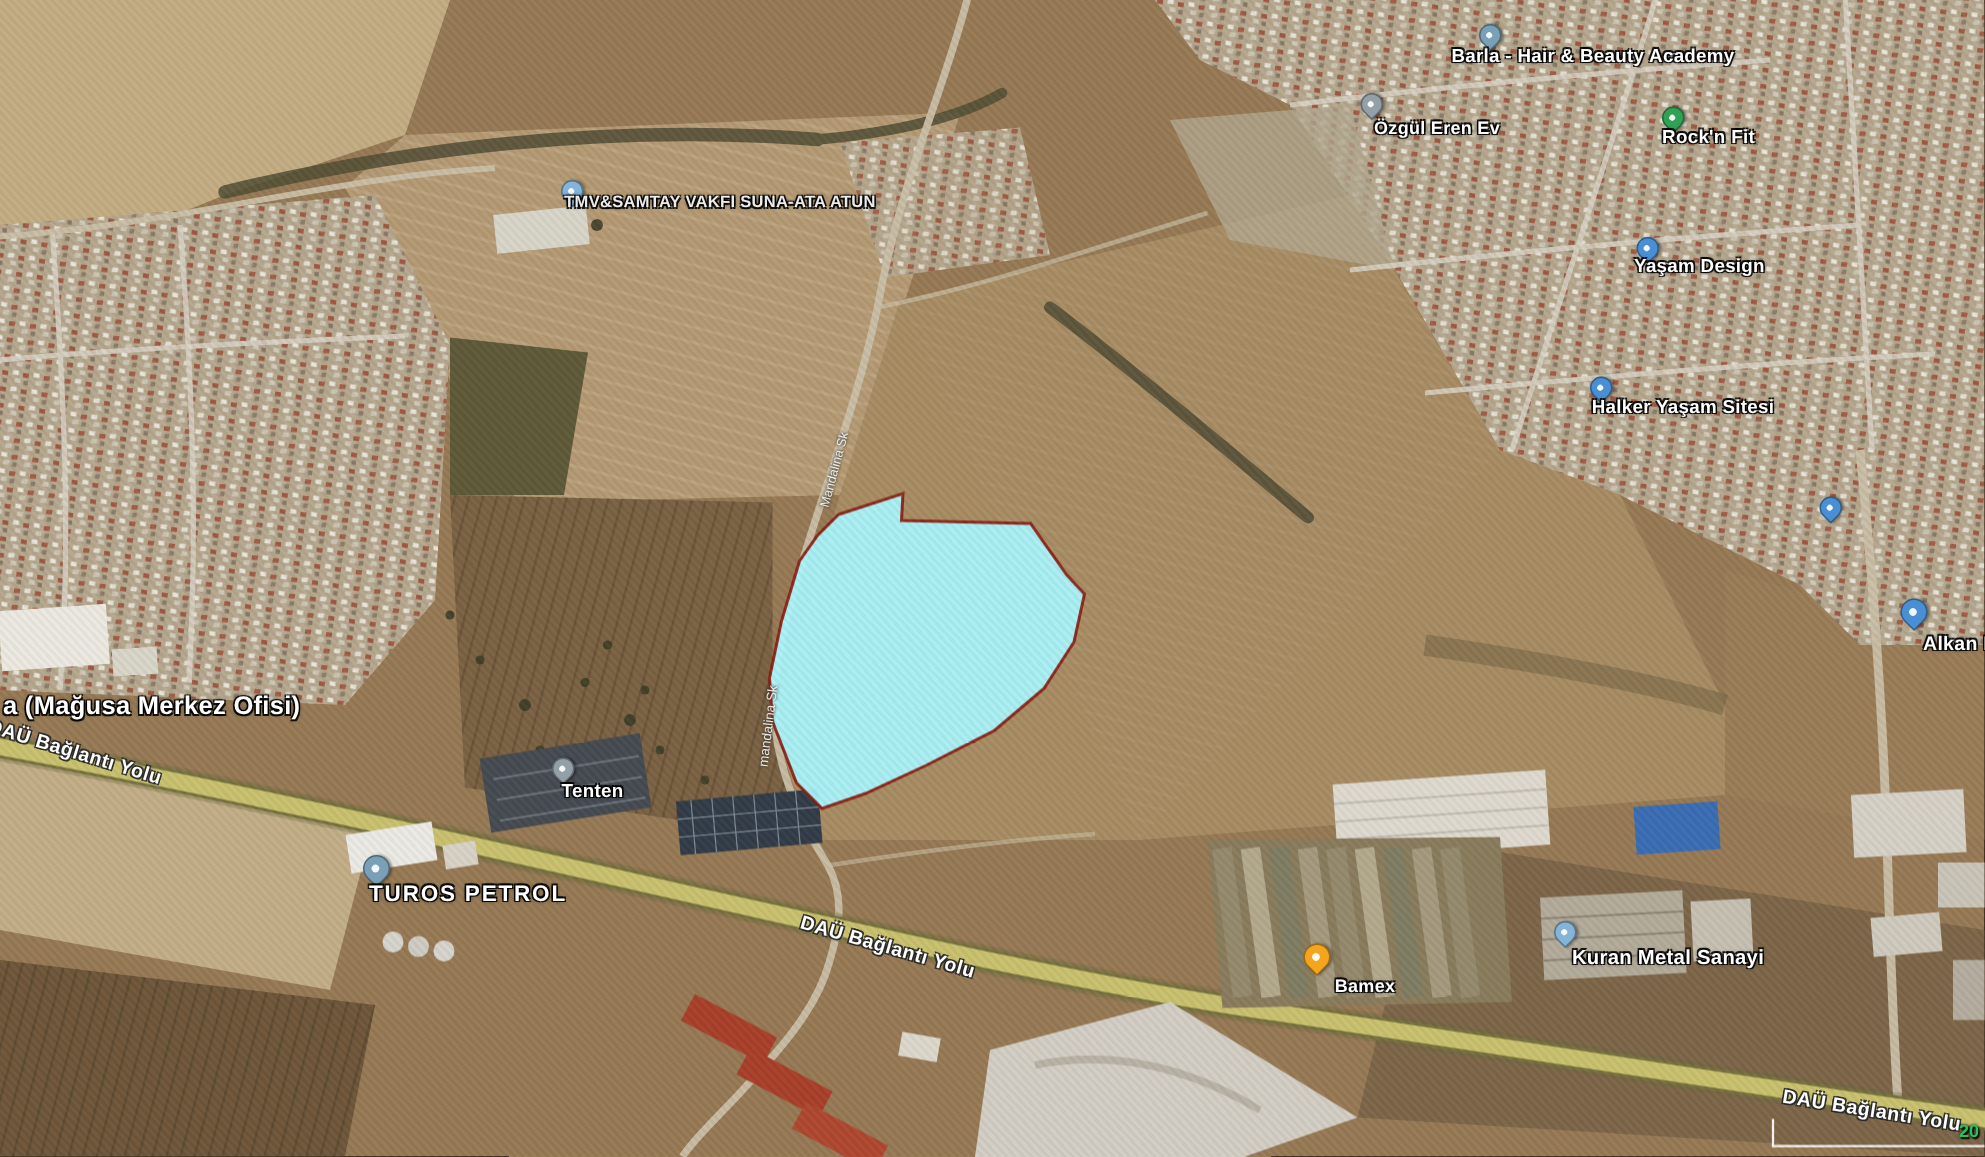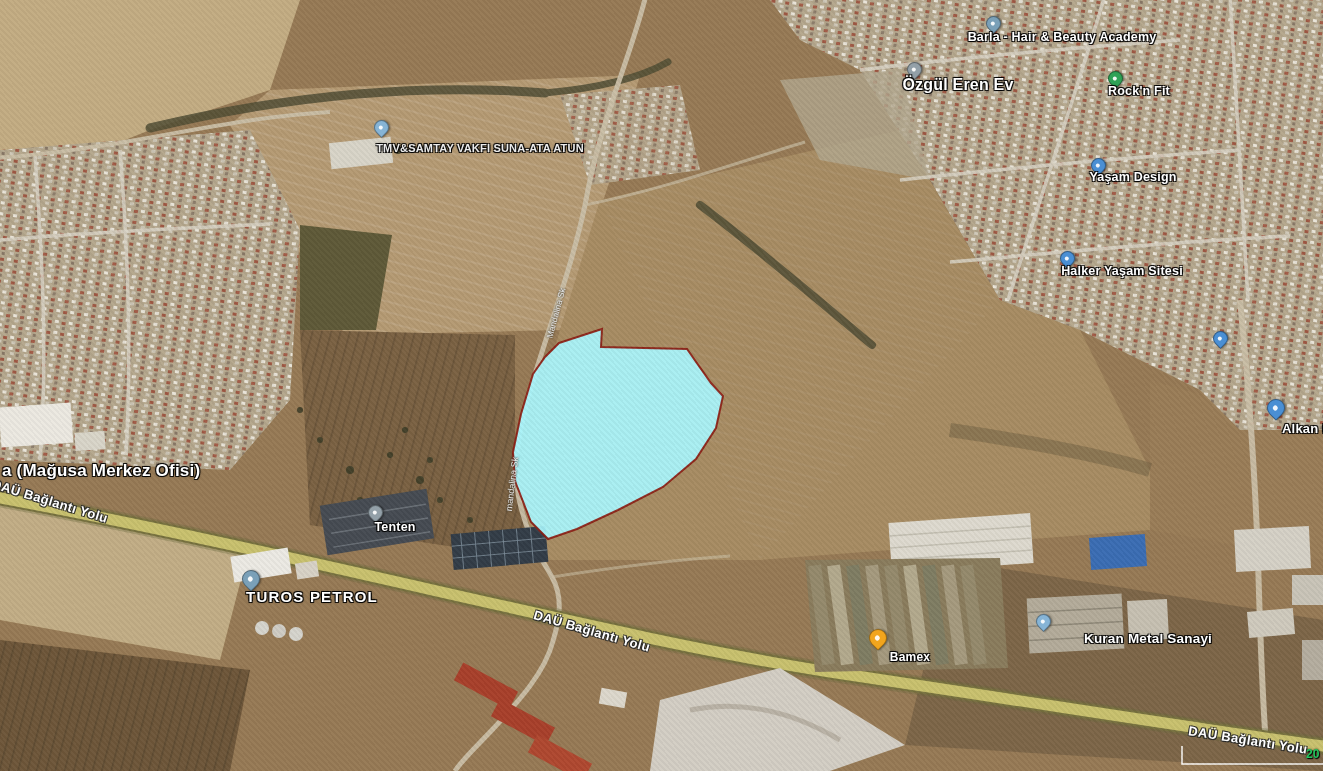--- a/index.html
+++ b/index.html
@@ -15,31 +15,31 @@
     text-shadow:-1px -1px 0 rgba(0,0,0,.85),1px -1px 0 rgba(0,0,0,.85),
                 -1px 1px 0 rgba(0,0,0,.85),1px 1px 0 rgba(0,0,0,.85),0 0 3px rgba(0,0,0,.7);}
   .rlabel{position:absolute;transform:translate(-50%,-50%);white-space:nowrap;
     color:#fff;font-size:13px;font-weight:700;letter-spacing:.4px;
     text-shadow:-1px -1px 0 rgba(40,40,40,.9),1px -1px 0 rgba(40,40,40,.9),
                 -1px 1px 0 rgba(40,40,40,.9),1px 1px 0 rgba(40,40,40,.9);}
   .slabel{position:absolute;transform-origin:center;white-space:nowrap;
     color:#efefef;font-size:9px;font-weight:400;opacity:.95;
     text-shadow:0 0 2px rgba(60,55,45,.9),0 0 2px rgba(60,55,45,.9);}
   .t-barla{left:1062px;top:37px;}
-  .t-ozgul{left:958px;top:85px;font-size:16px;}
+  .t-ozgul{left:958px;top:85px;font-size:12px;}
   .t-rocknfit{left:1139px;top:91px;}
   .t-unver{left:1133px;top:177px;}
   .t-halker{left:1122px;top:271px;}
   .t-alkan{left:1282px;top:421px;transform:none;font-size:13px;}
-  .t-tmv{left:480px;top:148px;font-size:11px;font-weight:600;color:#ececec;}
+  .t-tmv{left:480px;top:135px;font-size:11px;font-weight:600;color:#ececec;}
   .t-magusa{left:2px;top:461px;transform:none;font-size:17px;}
   .t-turos{left:312px;top:596px;font-size:15px;letter-spacing:1.2px;font-weight:600;text-align:center;}
   .t-tenten{left:395px;top:527px;}
   .t-bamex{left:910px;top:657px;font-size:12px;}
-  .t-kuran{left:1112px;top:638px;font-size:13.5px;margin-left:36px;}
+  .t-kuran{left:1112px;top:638px;font-size:13.5px;}
   .t-roadleft{left:50px;top:501px;transform:translate(-50%,-50%) rotate(17deg);}
   .t-roadcenter{left:592px;top:631px;transform:translate(-50%,-50%) rotate(16deg);}
   .t-roadright{left:1248px;top:740px;transform:translate(-50%,-50%) rotate(9deg);}
   .t-stupper{left:556px;top:313px;transform:translate(-50%,-50%) rotate(-75deg);font-size:8.5px;}
   .t-stlower{left:512px;top:484px;transform:translate(-50%,-50%) rotate(-83deg);}
   .scale-text{position:absolute;left:1306px;top:747px;color:#22c55e;font-size:12px;font-weight:700;
     text-shadow:0 0 2px #000,1px 1px 1px #000;}
   
   .pin{position:absolute;width:13px;height:13px;border-radius:50% 50% 50% 0;
     transform:rotate(-45deg);border:1px solid rgba(0,0,0,.35);

